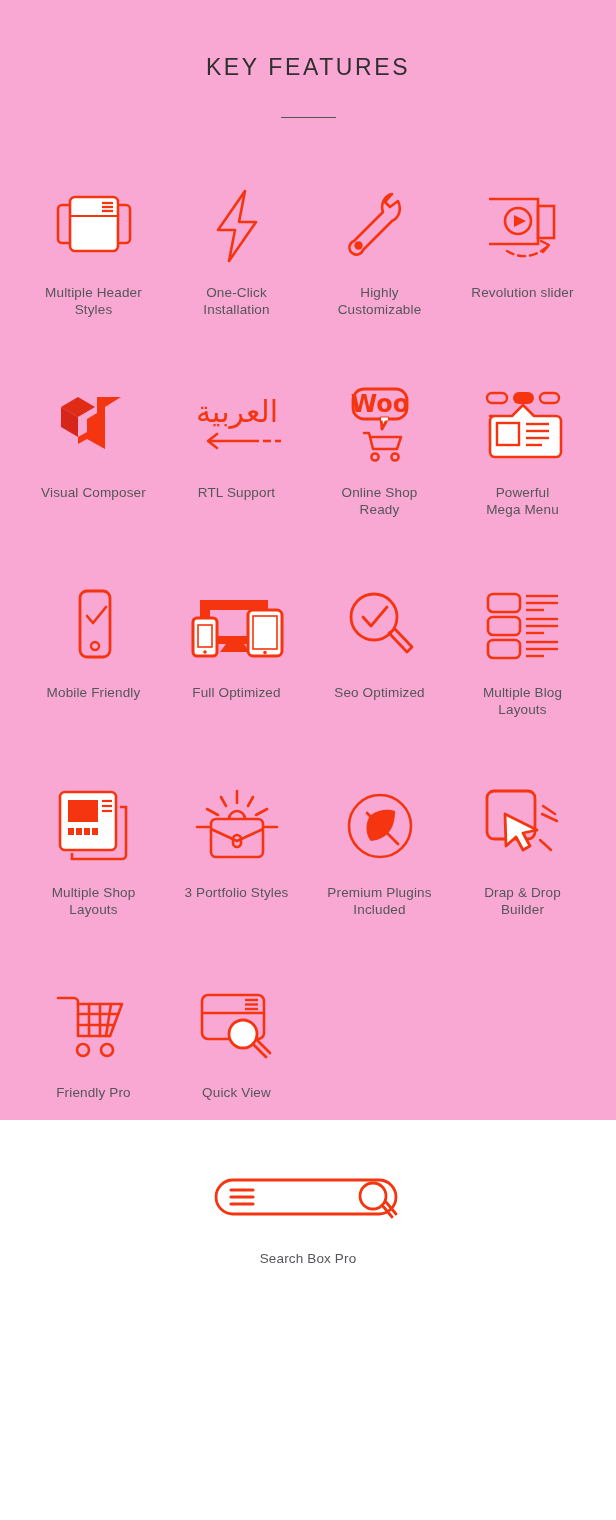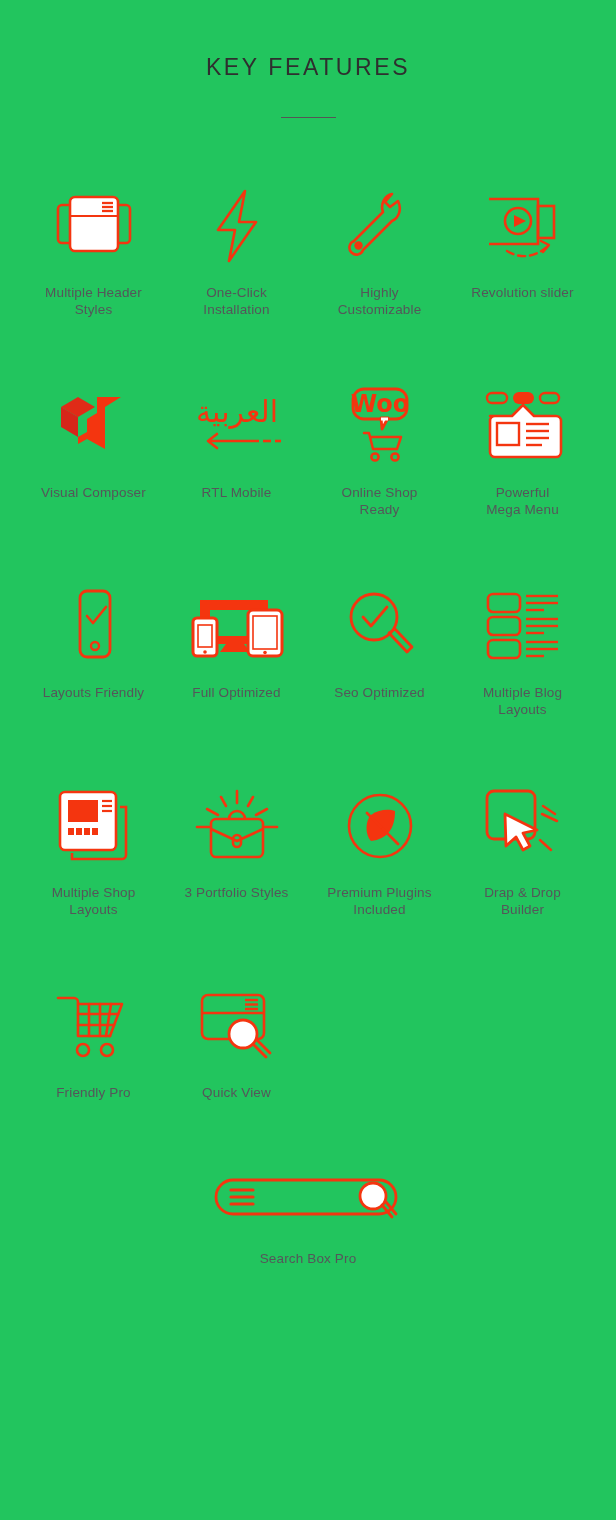--- a/index.html
+++ b/index.html
@@ -5,23 +5,23 @@
   * { box-sizing: border-box; margin: 0; padding: 0; }
   html, body {
     width: 616px;
     height: 1520px;
     background: #ffffff;
     font-family: "Liberation Sans", sans-serif;
     overflow: hidden;
   }
   .page {
     width: 616px;
-    height: 1520px;
+    height: 1120px;
     position: relative;
-    background: #22c55e;
+    background: #f9a8d4;
   }
 
   
   .header {
     padding-top: 54px;
     text-align: center;
   }
   .page-title {
     font-size: 23px;
     letter-spacing: 2.6px;
@@ -164,21 +164,21 @@
     <div class="feature">
       <div class="icon-wrap">
         <svg width="96" height="74" viewBox="0 0 96 74">
           <text x="48" y="33" text-anchor="middle" font-size="30" fill="#f4350f" font-family="'DejaVu Sans', sans-serif">العربية</text>
           <line x1="20" y1="52" x2="70" y2="52" stroke="#f4350f" stroke-width="2.6"></line>
           <line x1="74" y1="52" x2="82" y2="52" stroke="#f4350f" stroke-width="2.6"></line>
           <line x1="86" y1="52" x2="92" y2="52" stroke="#f4350f" stroke-width="2.6"></line>
           <path d="M28 45 L19 52 L28 59" fill="none" stroke="#f4350f" stroke-width="2.6" stroke-linecap="round" stroke-linejoin="round"></path>
         </svg>
       </div>
-      <div class="feature-label">RTL Mobile</div>
+      <div class="feature-label">RTL Support</div>
     </div>
 
     <div class="feature">
       <div class="icon-wrap">
         <svg width="78" height="78" viewBox="0 0 78 78">
           <rect x="12" y="2" width="54" height="30" rx="11" fill="none" stroke="#f4350f" stroke-width="2.8"></rect>
           <path d="M40 31 L47 31 L41 42 Z" fill="#fff" stroke="#f4350f" stroke-width="2.8" stroke-linejoin="round"></path>
           <line x1="40" y1="32" x2="47" y2="32" stroke="#fff" stroke-width="3"></line>
           <text x="39" y="25" text-anchor="middle" font-size="24" font-weight="bold" fill="#f4350f" font-family="'DejaVu Sans', sans-serif">Woo</text>
           <g fill="none" stroke="#f4350f" stroke-width="2.5" stroke-linecap="round" stroke-linejoin="round">
@@ -212,21 +212,21 @@
     </div>
 
     <div class="feature">
       <div class="icon-wrap">
         <svg width="52" height="76" viewBox="0 0 52 76">
           <rect x="12" y="3" width="30" height="66" rx="7" fill="none" stroke="#f4350f" stroke-width="2.8"></rect>
           <path d="M19 28 L25 35 L38 19" fill="none" stroke="#f4350f" stroke-width="2.6" stroke-linecap="round" stroke-linejoin="round"></path>
           <circle cx="27" cy="58" r="4" fill="none" stroke="#f4350f" stroke-width="2.4"></circle>
         </svg>
       </div>
-      <div class="feature-label">Layouts Friendly</div>
+      <div class="feature-label">Mobile Friendly</div>
     </div>
 
     <div class="feature">
       <div class="icon-wrap">
         <svg width="94" height="68" viewBox="0 0 94 68">
           <path d="M10 8 h68 v10 h-58 v32 h-10 Z" fill="#f4350f"></path>
           <path d="M22 44 h46 v8 h-46 Z" fill="#f4350f"></path>
           <path d="M36 52 h18 l6 8 h-30 Z" fill="#f4350f"></path>
           <rect x="3" y="26" width="24" height="38" rx="4" fill="#fff" stroke="#f4350f" stroke-width="3"></rect>
           <rect x="8" y="33" width="14" height="22" fill="#fff" stroke="#f4350f" stroke-width="1.6"></rect>

